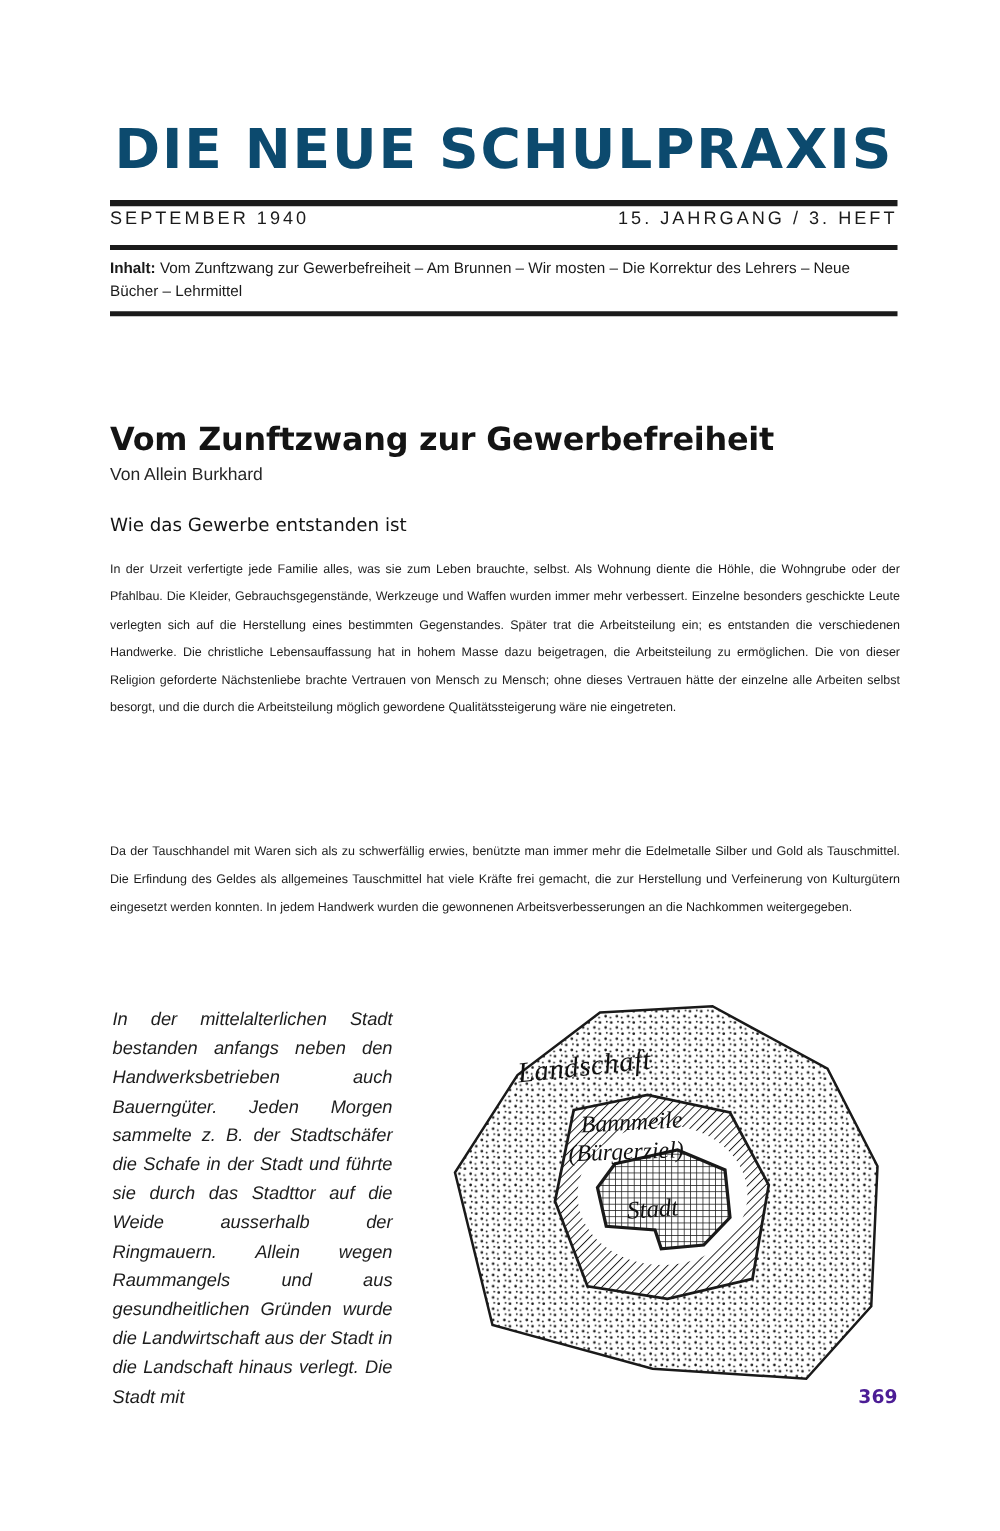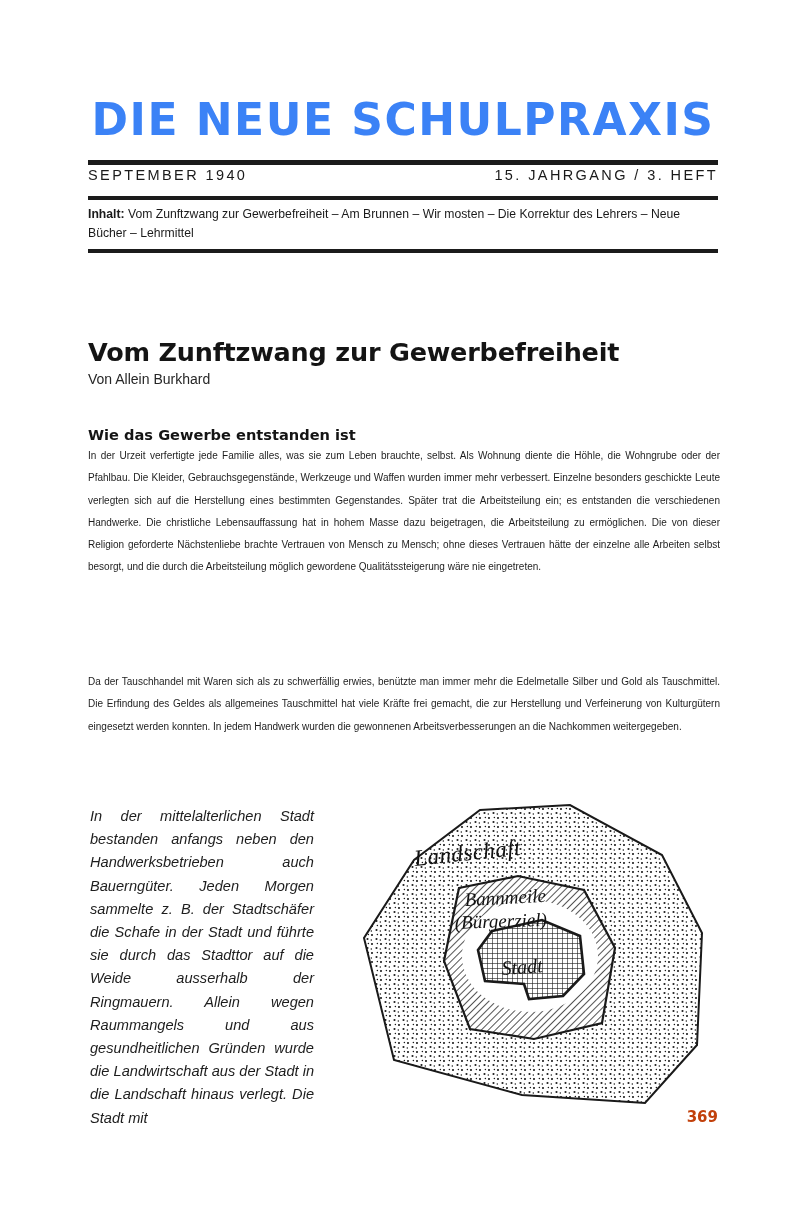--- a/index.html
+++ b/index.html
@@ -30,21 +30,21 @@
     top: 98px;
     width: 630px;
     text-align: center;
   }
   .masthead-title {
     font-family: "DejaVu Sans", sans-serif;
     font-weight: 700;
     font-size: 44px;
     letter-spacing: 1.5px;
     line-height: 1;
-    color: #3b82f6;
+    color: #0c4a6e;
     white-space: nowrap;
   }
 
   .rule {
     position: absolute;
     left: 88px;
     width: 630px;
     background: #1b1b1b;
   }
   .rule-top     { top: 160px; height: 5px; }
@@ -96,23 +96,23 @@
   .byline {
     position: absolute;
     left: 88px;
     top: 371px;
     font-size: 14px;
     color: #262626;
   }
   .subhead {
     position: absolute;
     left: 88px;
-    top: 414px;
-    font-family: "DejaVu Sans", sans-serif;
-    font-weight: 700;
+    top: 400px;
+    font-family: "DejaVu Sans", sans-serif;
+    font-weight: 400;
     font-size: 14.6px;
     color: #141414;
   }
 
   .body-col {
     position: absolute;
     left: 88px;
     width: 632px;
     font-size: 10px;
     line-height: 22.3px;
@@ -158,21 +158,21 @@
   
   .page-number {
     position: absolute;
     left: 640px;
     top: 1108px;
     width: 78px;
     text-align: right;
     font-family: "DejaVu Sans", sans-serif;
     font-weight: 700;
     font-size: 15px;
-    color: #c2410c;
+    color: #4c1d95;
   }
 </style>
 </head>
 <body>
 
 <div class="page">
 
   <div class="masthead">
     <div class="masthead-title">DIE NEUE SCHULPRAXIS</div>
   </div>

